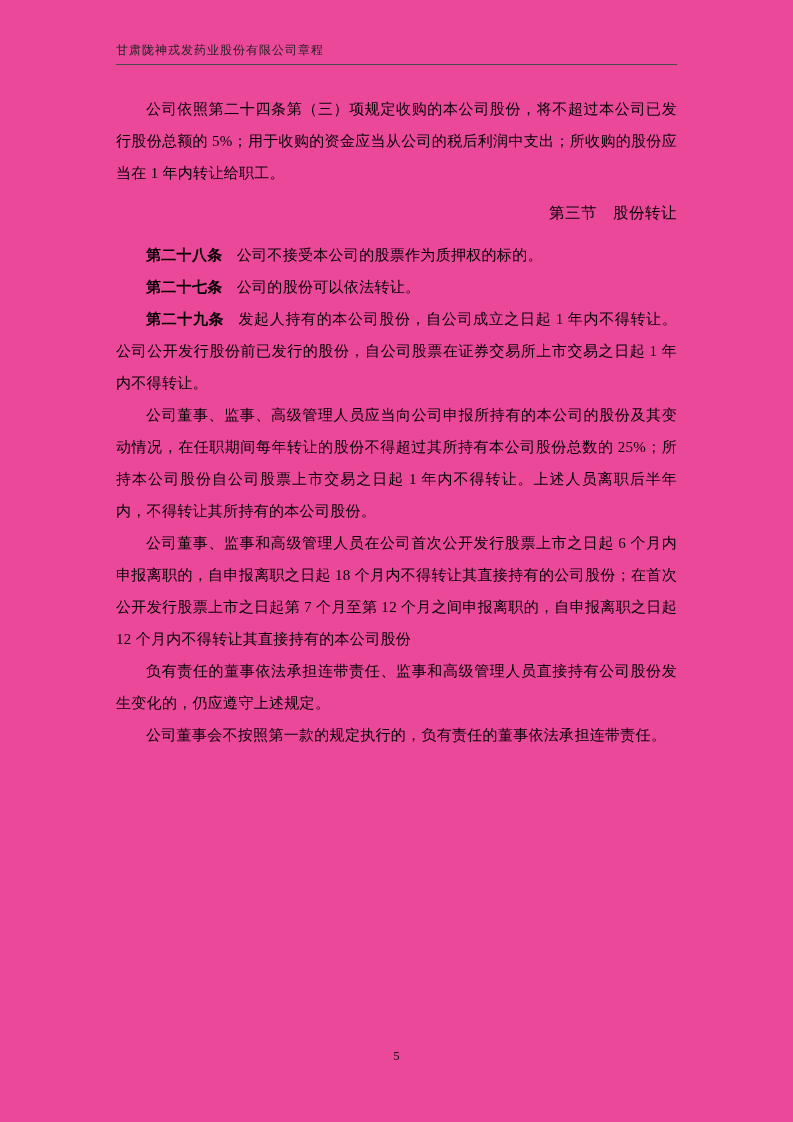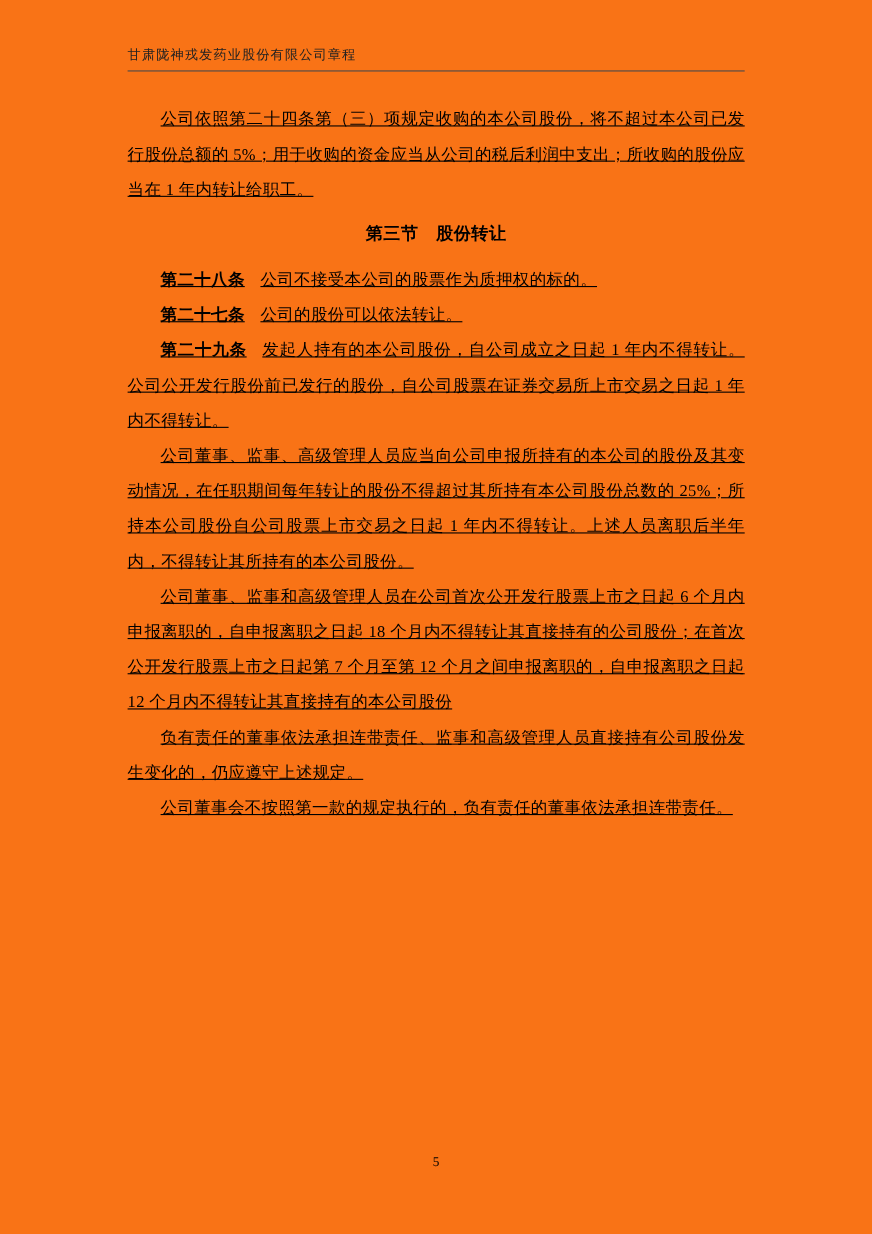--- a/index.html
+++ b/index.html
@@ -5,21 +5,21 @@
   html, body {
     margin: 0;
     padding: 0;
     background: #ffffff;
   }
   .page {
     position: relative;
     width: 793px;
     height: 1122px;
     margin: 0 auto;
-    background: #f97316;
+    background: #ec4899;
     box-sizing: border-box;
     padding: 42px 116px 16px 116px;
     font-family: "Liberation Serif", "DejaVu Serif", serif;
     color: #000000;
     overflow: hidden;
   }
   .doc-header {
     font-size: 12px;
     line-height: 16px;
     color: #222222;
@@ -31,26 +31,25 @@
     margin-top: 28px;
     font-size: 15px;
     line-height: 32px;
     text-align: justify;
     text-justify: inter-character;
     letter-spacing: 0.3px;
   }
   .para {
     margin: 0;
     text-indent: 2em;
-    text-decoration: underline;
   }
   .section-heading {
     font-size: 15.5px;
-    font-weight: bold;
-    text-align: center;
+    font-weight: normal;
+    text-align: right;
     text-indent: 0;
     margin: 8px 0 10px 0;
     line-height: 32px;
     letter-spacing: 0.5px;
   }
   .article-label {
     font-weight: bold;
     margin-right: 0.95em;
   }
   .page-number {

